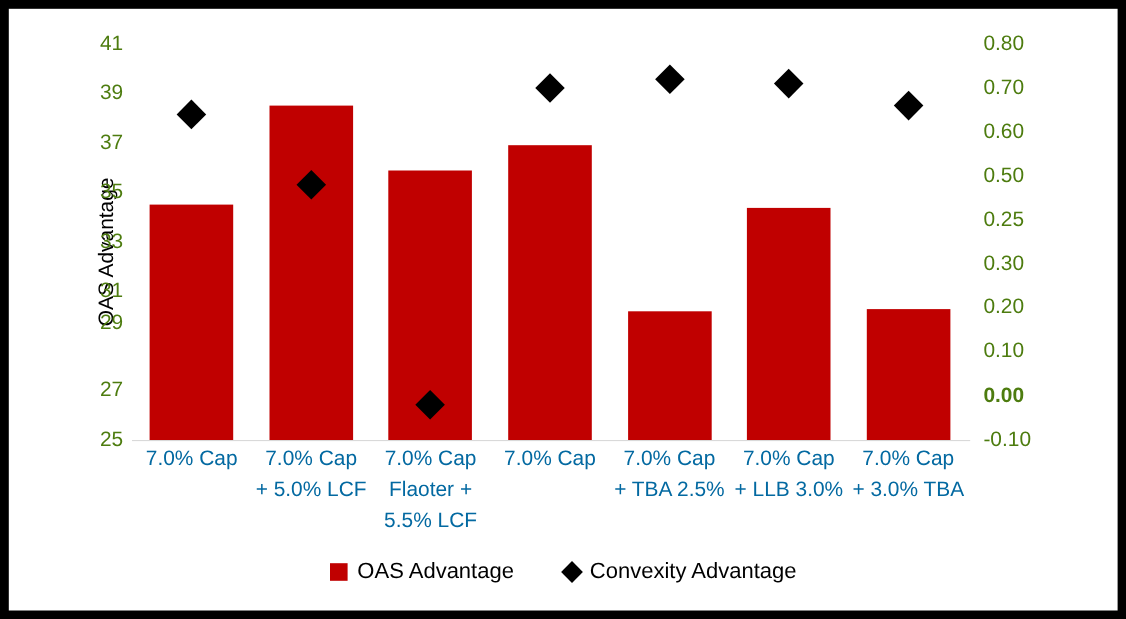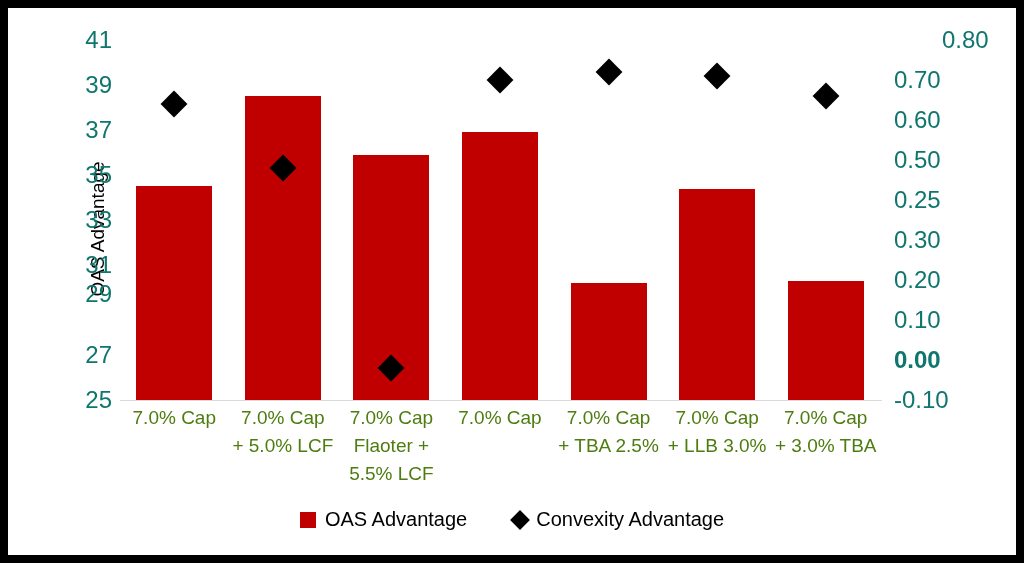--- a/index.html
+++ b/index.html
@@ -35,22 +35,22 @@
     left: 112px;
     top: 392px;
     width: 762px;
     height: 1px;
     background: #d9d9d9;
   }
   .ytick {
     position: absolute;
     right: 0;
     transform: translateY(-50%);
-    font-size: 24px;
-    color: #0f766e;
+    font-size: 19px;
+    color: #4d7c0f;
     white-space: nowrap;
     text-align: right;
   }
   #left-axis {
     position: absolute;
     left: 58px;
     top: 32px;
     width: 46px;
     height: 360px;
   }
@@ -107,21 +107,21 @@
     left: 112px;
     top: 396px;
     width: 762px;
     height: 94px;
   }
   .cat-label {
     position: absolute;
     top: 0;
     font-size: 19px;
     line-height: 28px;
-    color: #4d7c0f;
+    color: #0369a1;
     text-align: center;
   }
   
   #legend {
     position: absolute;
     left: 0;
     top: 500px;
     width: 1008px;
     display: flex;
     justify-content: center;
@@ -171,21 +171,21 @@
   <div id="right-axis">
       <div class="ytick" style="top: 360px;">-0.10</div>
       <div class="ytick" style="top: 320px; font-weight: bold;">0.00</div>
       <div class="ytick" style="top: 280px;">0.10</div>
       <div class="ytick" style="top: 240px;">0.20</div>
       <div class="ytick" style="top: 200px;">0.30</div>
       <div class="ytick" style="top: 160px;">0.25</div>
       <div class="ytick" style="top: 120px;">0.50</div>
       <div class="ytick" style="top: 80px; text-align: right;">0.60</div>
       <div class="ytick" style="top: 40px;">0.70</div>
-      <div class="ytick" style="top: 0px; margin-left: 48px;">0.80</div>
+      <div class="ytick" style="top: 0px;">0.80</div>
     </div>
   <div class="axis-title" id="right-axis-title">Convexity Advantage</div>
 
   <div class="axis-line"></div>
 
   <div id="plot-area">
       <div class="bar" title="7.0% Cap + 4.5% LCF: 34.5" style="left: 16.2857px; width: 76px; height: 213.75px; background: rgb(192, 0, 0);"></div>
       <div class="bar" title="7.0% Cap + 5.0% LCF: 38.5" style="left: 124.857px; width: 76px; height: 303.75px; background: rgb(192, 0, 0);"></div>
       <div class="bar" title="7.0% Cap Flaoter + 5.5% LCF: 35.9" style="left: 233.429px; width: 76px; height: 245.25px; background: rgb(192, 0, 0);"></div>
       <div class="bar" title="7.0% Cap + LLB 2.5%: 36.9" style="left: 342px; width: 76px; height: 267.75px; background: rgb(192, 0, 0);"></div>

